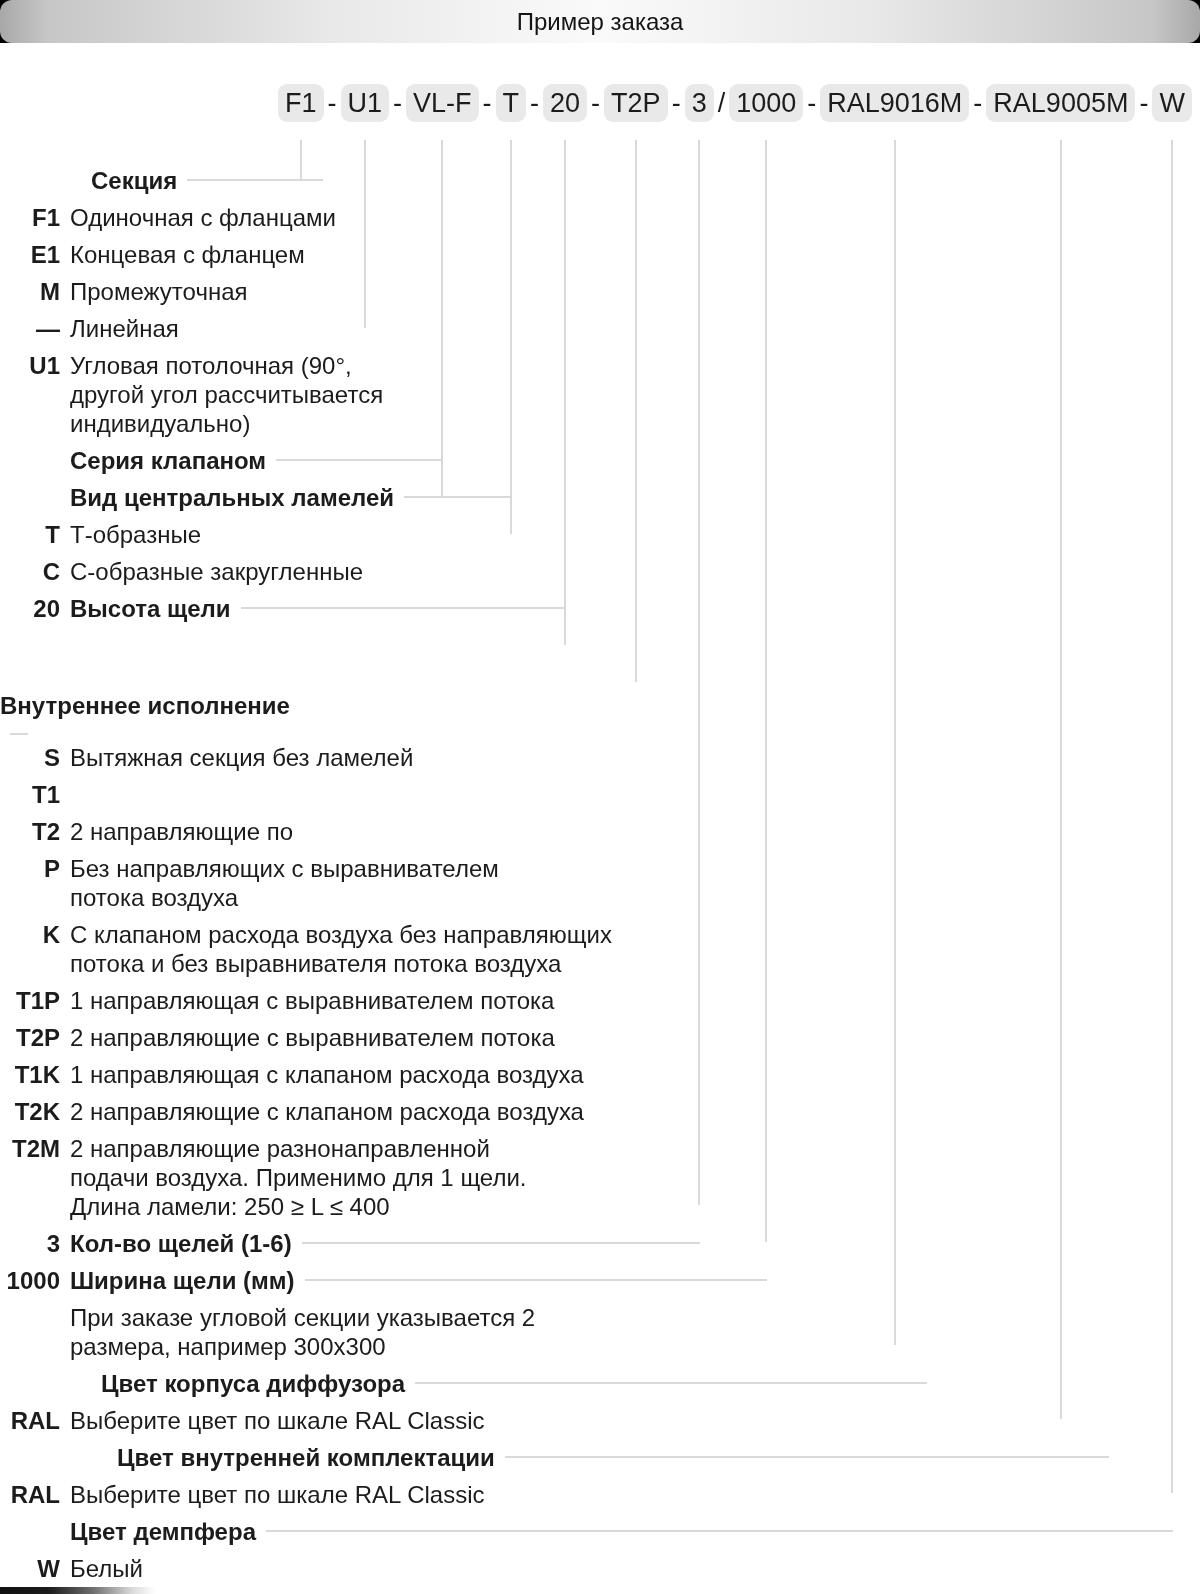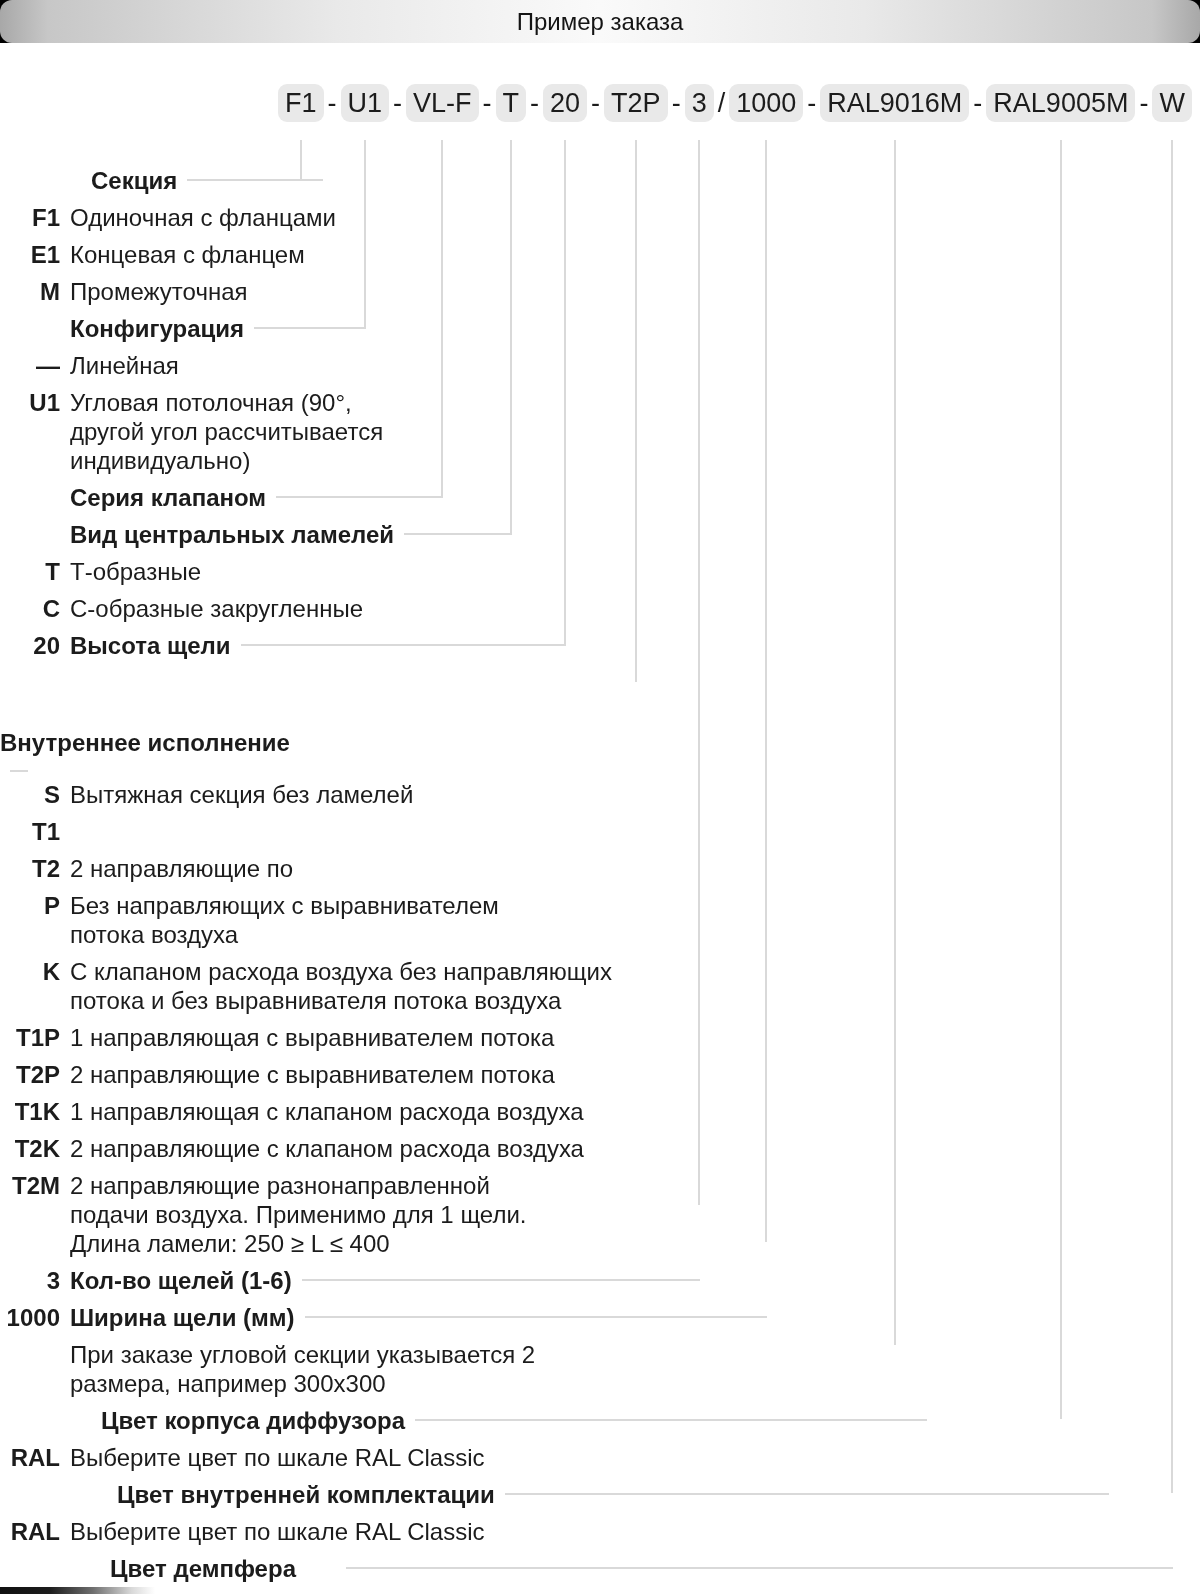--- a/index.html
+++ b/index.html
@@ -116,25 +116,20 @@
         <span class="ltext">Одиночная с фланцами</span>
       </div>
       <div class="lrow">
         <span class="lcode">E1</span>
         <span class="ltext">Концевая с фланцем</span>
       </div>
       <div class="lrow">
         <span class="lcode">M</span>
         <span class="ltext">Промежуточная</span>
       </div>
-      <div class="lrow" style="width: 366px;">
-        <span class="lcode"></span>
-        <span class="ltext lhead">Конфигурация</span>
-        <div class="hline"></div>
-      </div>
       <div class="lrow">
         <span class="lcode">—</span>
         <span class="ltext">Линейная</span>
       </div>
       <div class="lrow">
         <span class="lcode">U1</span>
         <span class="ltext">Угловая потолочная (90°,
 другой угол рассчитывается
 индивидуально)</span>
       </div>
@@ -235,21 +230,21 @@
       </div>
       <div class="lrow" style="width: 1062px; padding-left: 47px;">
         <span class="lcode"></span>
         <span class="ltext lhead">Цвет внутренней комплектации</span>
         <div class="hline"></div>
       </div>
       <div class="lrow">
         <span class="lcode">RAL</span>
         <span class="ltext">Выберите цвет по шкале RAL Classic</span>
       </div>
-      <div class="lrow" style="width: 1173px; gap: 40px;">
+      <div class="lrow" style="width: 1173px;">
         <span class="lcode"></span>
         <span class="ltext lhead">Цвет демпфера</span>
         <div class="hline"></div>
       </div>
       <div class="lrow">
         <span class="lcode">W</span>
         <span class="ltext">Белый</span>
       </div>
       <div class="lrow">
         <span class="lcode">B</span>

